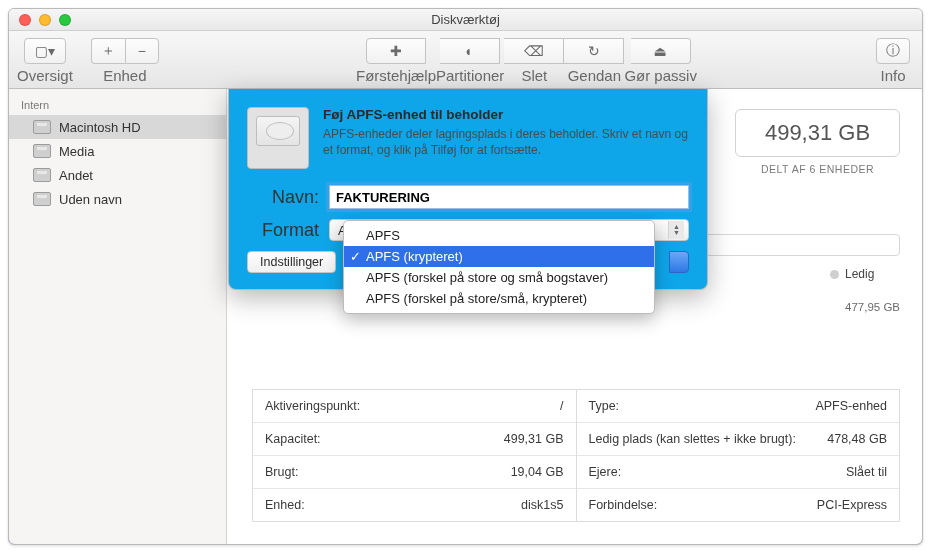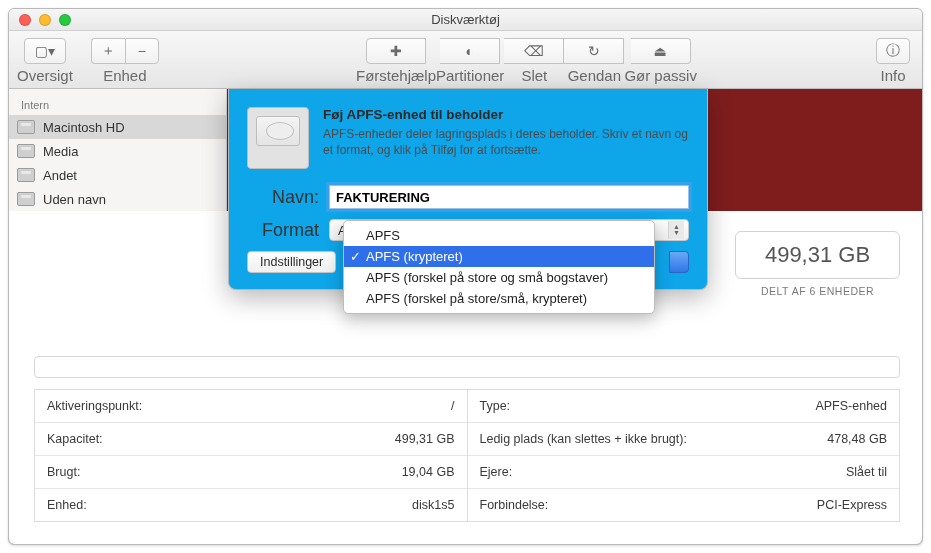--- a/index.html
+++ b/index.html
@@ -59,30 +59,30 @@
   .tb-midgroup { display:flex; gap:0; }
   .tb-midgroup .col { display:flex; flex-direction:column; align-items:center; }
   .tb-midgroup .col .tb-btn { width:60px; }
   .tb-midgroup .col + .col .tb-btn { border-left:none;}
   .tb-midgroup .col:first-child .tb-btn { border-top-left-radius:4px; border-bottom-left-radius:4px;}
   .tb-midgroup .col:last-child .tb-btn { border-top-right-radius:4px; border-bottom-right-radius:4px;}
   .tb-midgroup .col .tb-btn { border-radius:0;}
   .tb-midgroup .col:first-child .tb-btn { border-top-left-radius:4px; border-bottom-left-radius:4px;}
   .tb-midgroup .col:last-child .tb-btn { border-top-right-radius:4px; border-bottom-right-radius:4px;}
 
-  .body { display:flex; height: calc(100% - 80px); background:#7f1d1d;flex-direction:column; }
+  .body { display:flex; height: calc(100% - 80px); background:#4c1d95; }
   .sidebar {
     width: 218px; border-right:1px solid #d6d6d6;
     background:#f6f5f4;
     padding-top:6px;
   }
   .sb-header { font-size:11px; color:#7a7a7a; padding:4px 12px; }
   .sb-item {
     display:flex; align-items:center; gap:8px;
-    height:24px; padding: 0 12px 0 8px;
+    height:24px; padding: 0 12px 0 24px;
     color:#333;
   }
   .sb-item .disk-ic { width:18px; height:14px; background:#cfcfcf; border:1px solid #9c9c9c; border-radius:2px; position:relative;}
   .sb-item .disk-ic::after{content:"";position:absolute;left:3px;top:2px;right:3px;height:3px;background:#e8e8e8;border-radius:1px;}
   .sb-item.sel { background:#d8d8d8; }
   .content { flex:1; position:relative; background:#fff; padding: 20px; }
 
   .capacity-box {
     position:absolute; right:22px; top:20px;
     width:165px;

